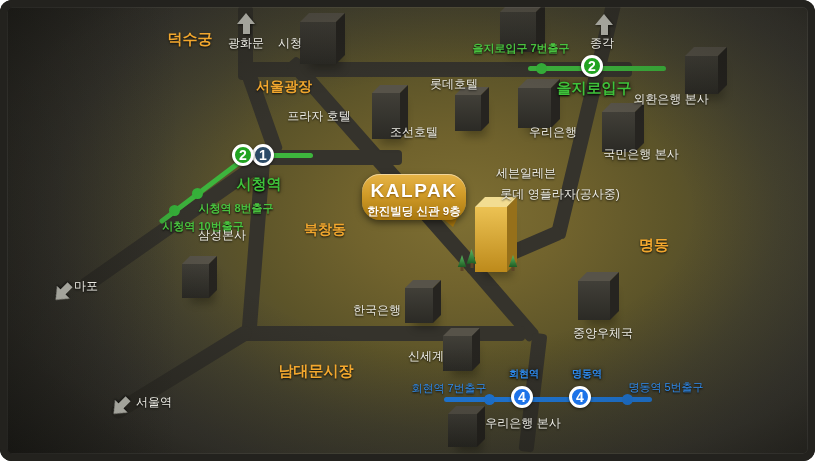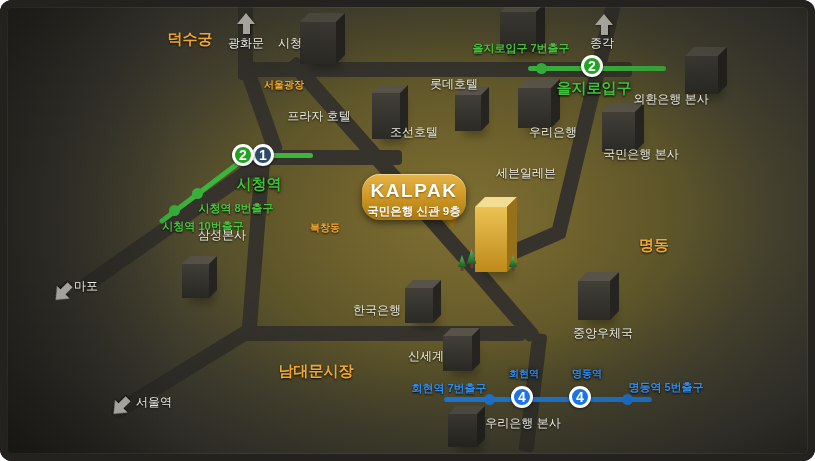--- a/index.html
+++ b/index.html
@@ -38,26 +38,26 @@
         background:var(--side,#262420);transform:skewY(-45deg);transform-origin:left top;}
   .bldg.gold{--f1:#ecc253;--f2:#bd8a1b;--topc:#f2dd92;--side:#96701a;}
   
   .tree{position:absolute;z-index:8;}
   .tree .cone{position:absolute;left:0;top:0;width:100%;height:78%;
         background:linear-gradient(180deg,#5cb861,#1d5c23);clip-path:polygon(50% 0,94% 100%,6% 100%);}
   .tree .trunk{position:absolute;left:50%;bottom:0;width:3px;height:26%;transform:translateX(-50%);background:#5d4527;}
   
   .lbl{position:absolute;transform:translateX(-50%);white-space:nowrap;z-index:20;line-height:1.1;}
   .w{color:#ecebe4;font-size:12px;text-shadow:0 1px 2px rgba(0,0,0,.9);}
-  .o{color:#f2a72e;font-size:10px;font-weight:bold;text-shadow:0 1px 2px rgba(0,0,0,.85);}
+  .o{color:#f2a72e;font-size:14px;font-weight:bold;text-shadow:0 1px 2px rgba(0,0,0,.85);}
   .o-lg{color:#f2a72e;font-size:15px;font-weight:bold;text-shadow:0 1px 2px rgba(0,0,0,.85);}
   .g{color:#3fc23a;font-size:15px;font-weight:bold;text-shadow:0 1px 2px #000,0 0 4px rgba(0,0,0,.65);}
   .g-sm{color:#49c23f;font-size:11px;font-weight:bold;text-shadow:0 1px 2px #000;}
   .b{color:#2f8cf0;font-size:10px;font-weight:bold;text-shadow:0 1px 2px #000,0 0 4px rgba(0,0,0,.65);}
-  .b-sm{color:#2f8cf0;font-size:11px;font-weight:bold;text-shadow:0 1px 2px #000;}
+  .b-sm{color:#2f8cf0;font-size:11px;font-weight:normal;text-shadow:0 1px 2px #000;}
   
   .arr{position:absolute;width:18px;display:flex;flex-direction:column;align-items:center;z-index:21;
        filter:drop-shadow(1px 1px 1px rgba(0,0,0,.55));}
   .arr .head{width:0;height:0;border-left:9px solid transparent;border-right:9px solid transparent;
        border-bottom:11px solid #a3a39b;}
   .arr .stem{width:7px;height:10px;background:#a3a39b;}
   
   .bubble-tail{position:absolute;left:443px;top:208px;width:15px;height:15px;background:#a9770e;
        transform:rotate(38deg) skewX(12deg);z-index:39;}
   .bubble{position:absolute;left:362px;top:174px;width:104px;height:46px;border-radius:18px;z-index:40;
@@ -158,20 +158,21 @@
   <div class="lbl w" style="left:319px;top:110px">프라자 호텔</div>
   <div class="lbl w" style="left:414px;top:126px">조선호텔</div>
   <div class="lbl w" style="left:454px;top:78px">롯데호텔</div>
   <div class="lbl w" style="left:553px;top:126px">우리은행</div>
   <div class="lbl g-sm" style="left:521px;top:42px">을지로입구 7번출구</div>
   <div class="lbl w" style="left:602px;top:37px">종각</div>
   <div class="lbl g" style="left:594px;top:80px">을지로입구</div>
   <div class="lbl w" style="left:671px;top:93px">외환은행 본사</div>
   <div class="lbl w" style="left:641px;top:148px">국민은행 본사</div>
   <div class="lbl w" style="left:526px;top:167px">세븐일레븐</div>
+  <div class="lbl w" style="left:560px;top:188px">롯데 영플라자(공사중)</div>
   <div class="lbl g" style="left:259px;top:176px">시청역</div>
   <div class="lbl g-sm" style="left:236px;top:202px">시청역 8번출구</div>
   <div class="lbl g-sm" style="left:203px;top:220px">시청역 10번출구</div>
   <div class="lbl o" style="left:325px;top:222px">북창동</div>
   <div class="lbl w" style="left:222px;top:229px">삼성본사</div>
   <div class="lbl w" style="left:86px;top:280px">마포</div>
   <div class="lbl w" style="left:377px;top:304px">한국은행</div>
   <div class="lbl o-lg" style="left:654px;top:237px">명동</div>
   <div class="lbl w" style="left:603px;top:327px">중앙우체국</div>
   <div class="lbl w" style="left:426px;top:350px">신세계</div>
@@ -195,17 +196,17 @@
   <div class="stn blue" style="left:511px;top:386px">
       <span>4</span>
     </div>
   <div class="stn blue" style="left:569px;top:386px">
       <span>4</span>
     </div>
 
   <div class="bubble-tail"></div>
   <div class="bubble">
     <div class="bubble-brand">KALPAK</div>
-    <div class="bubble-sub">국민은행 신관 9층</div>
+    <div class="bubble-sub">한진빌딩 신관 9층</div>
   </div>
 
   <div class="frame"></div>
 </div>
 
 </body></html>

